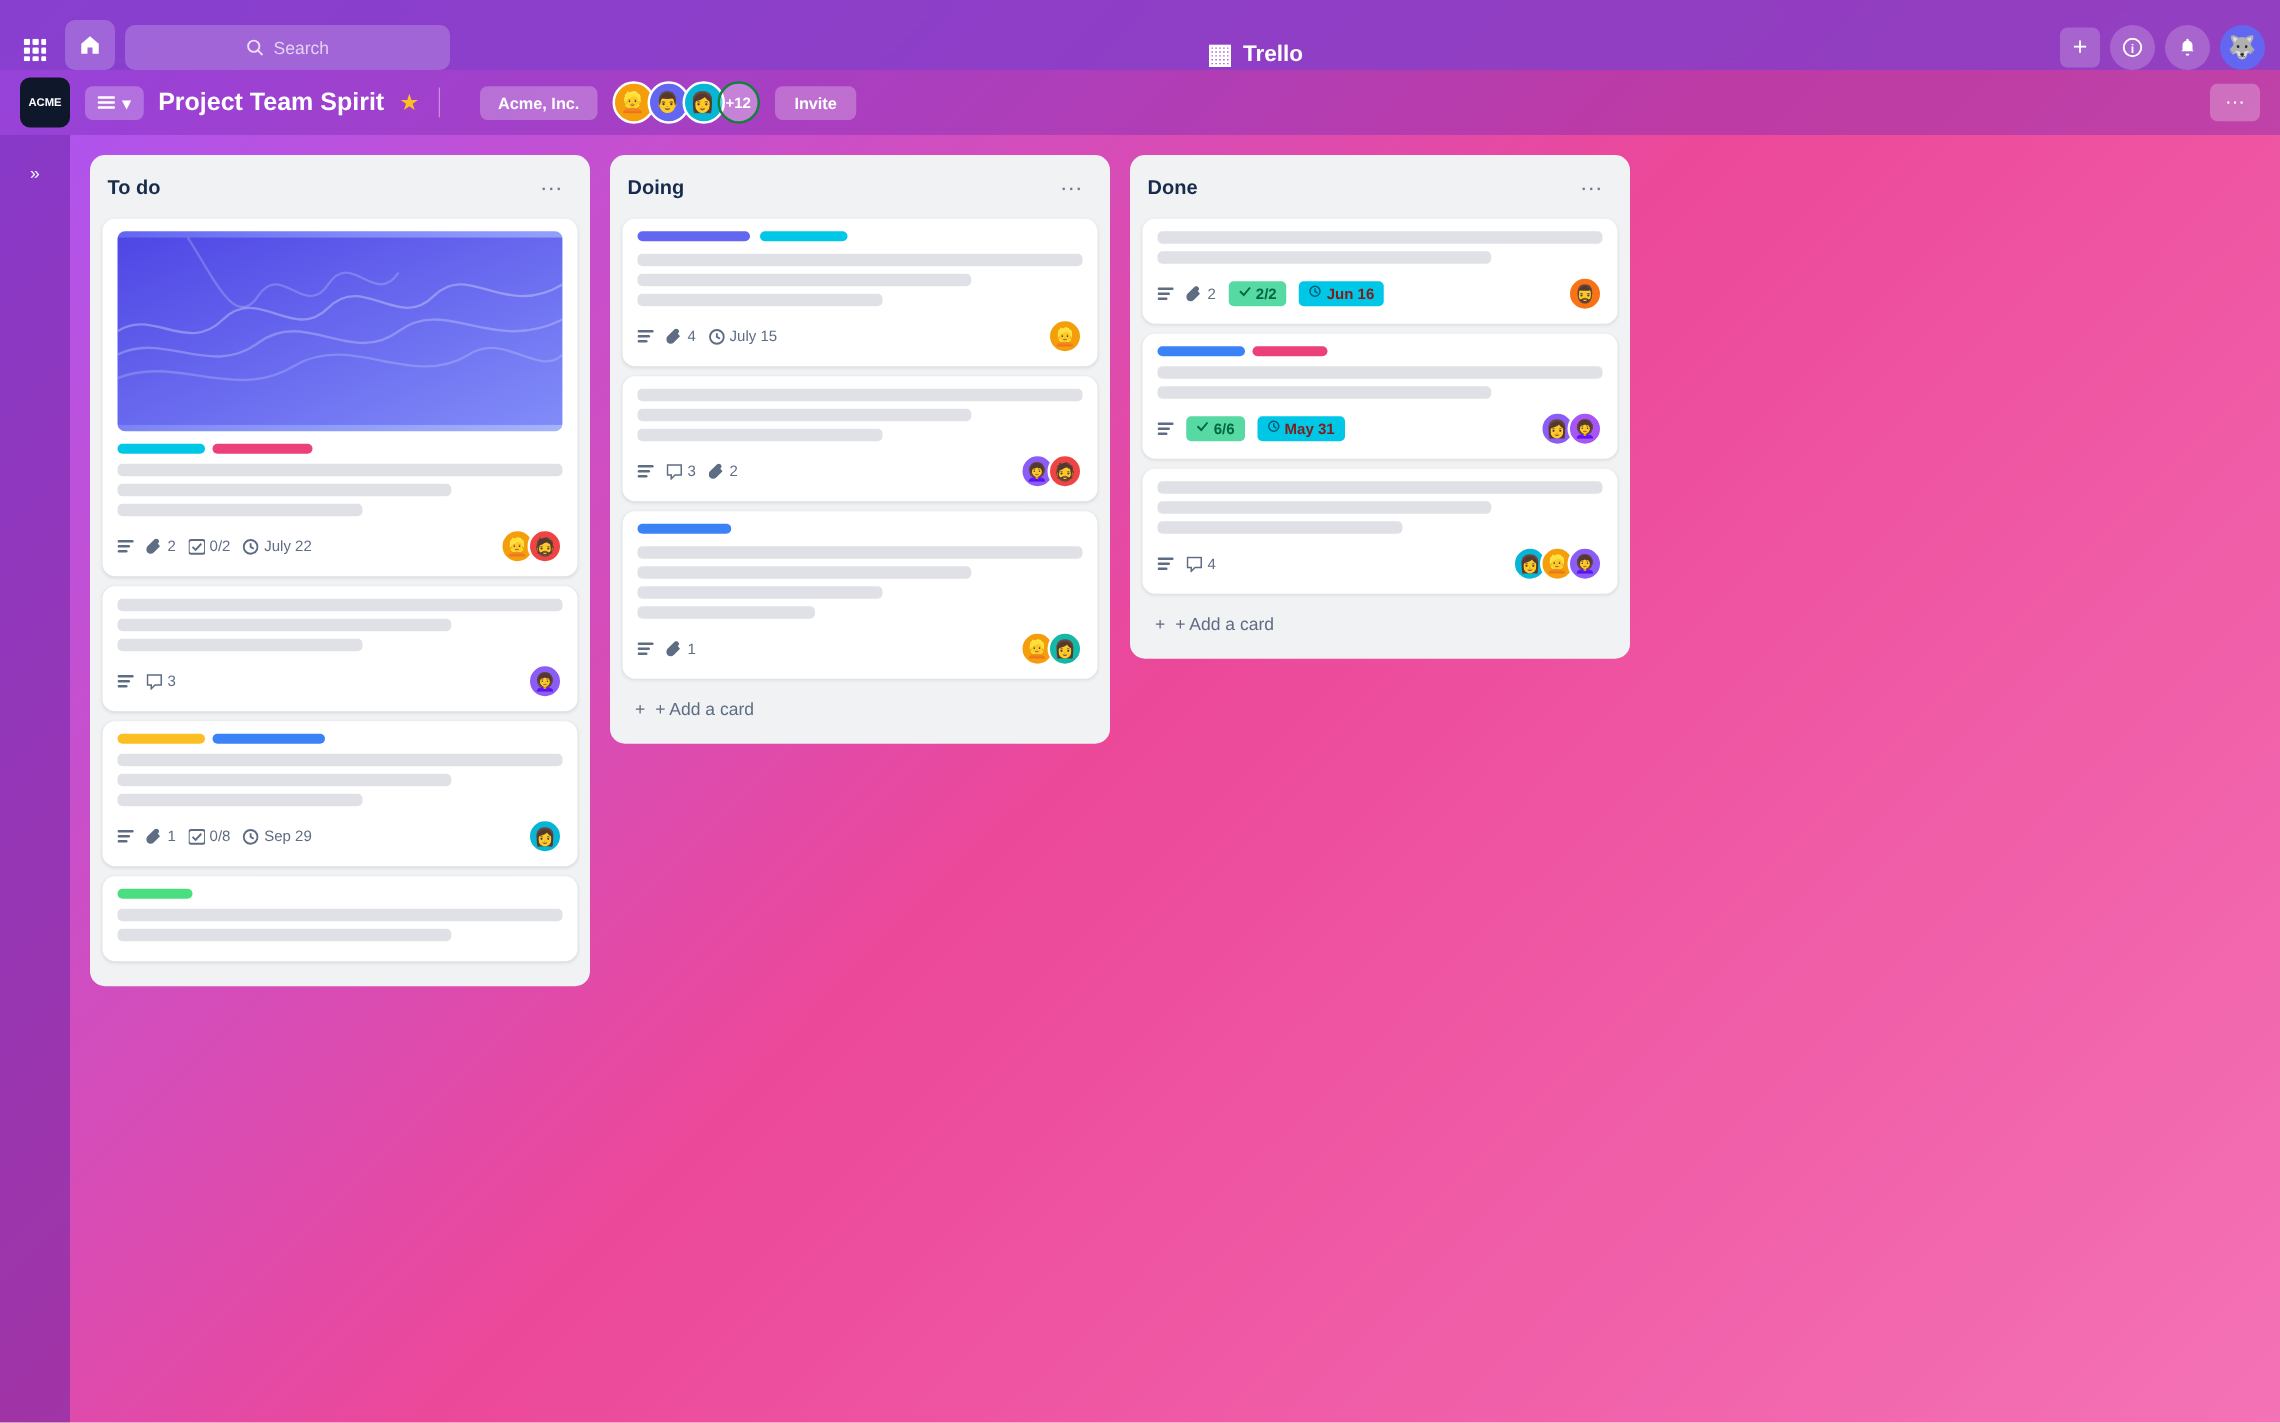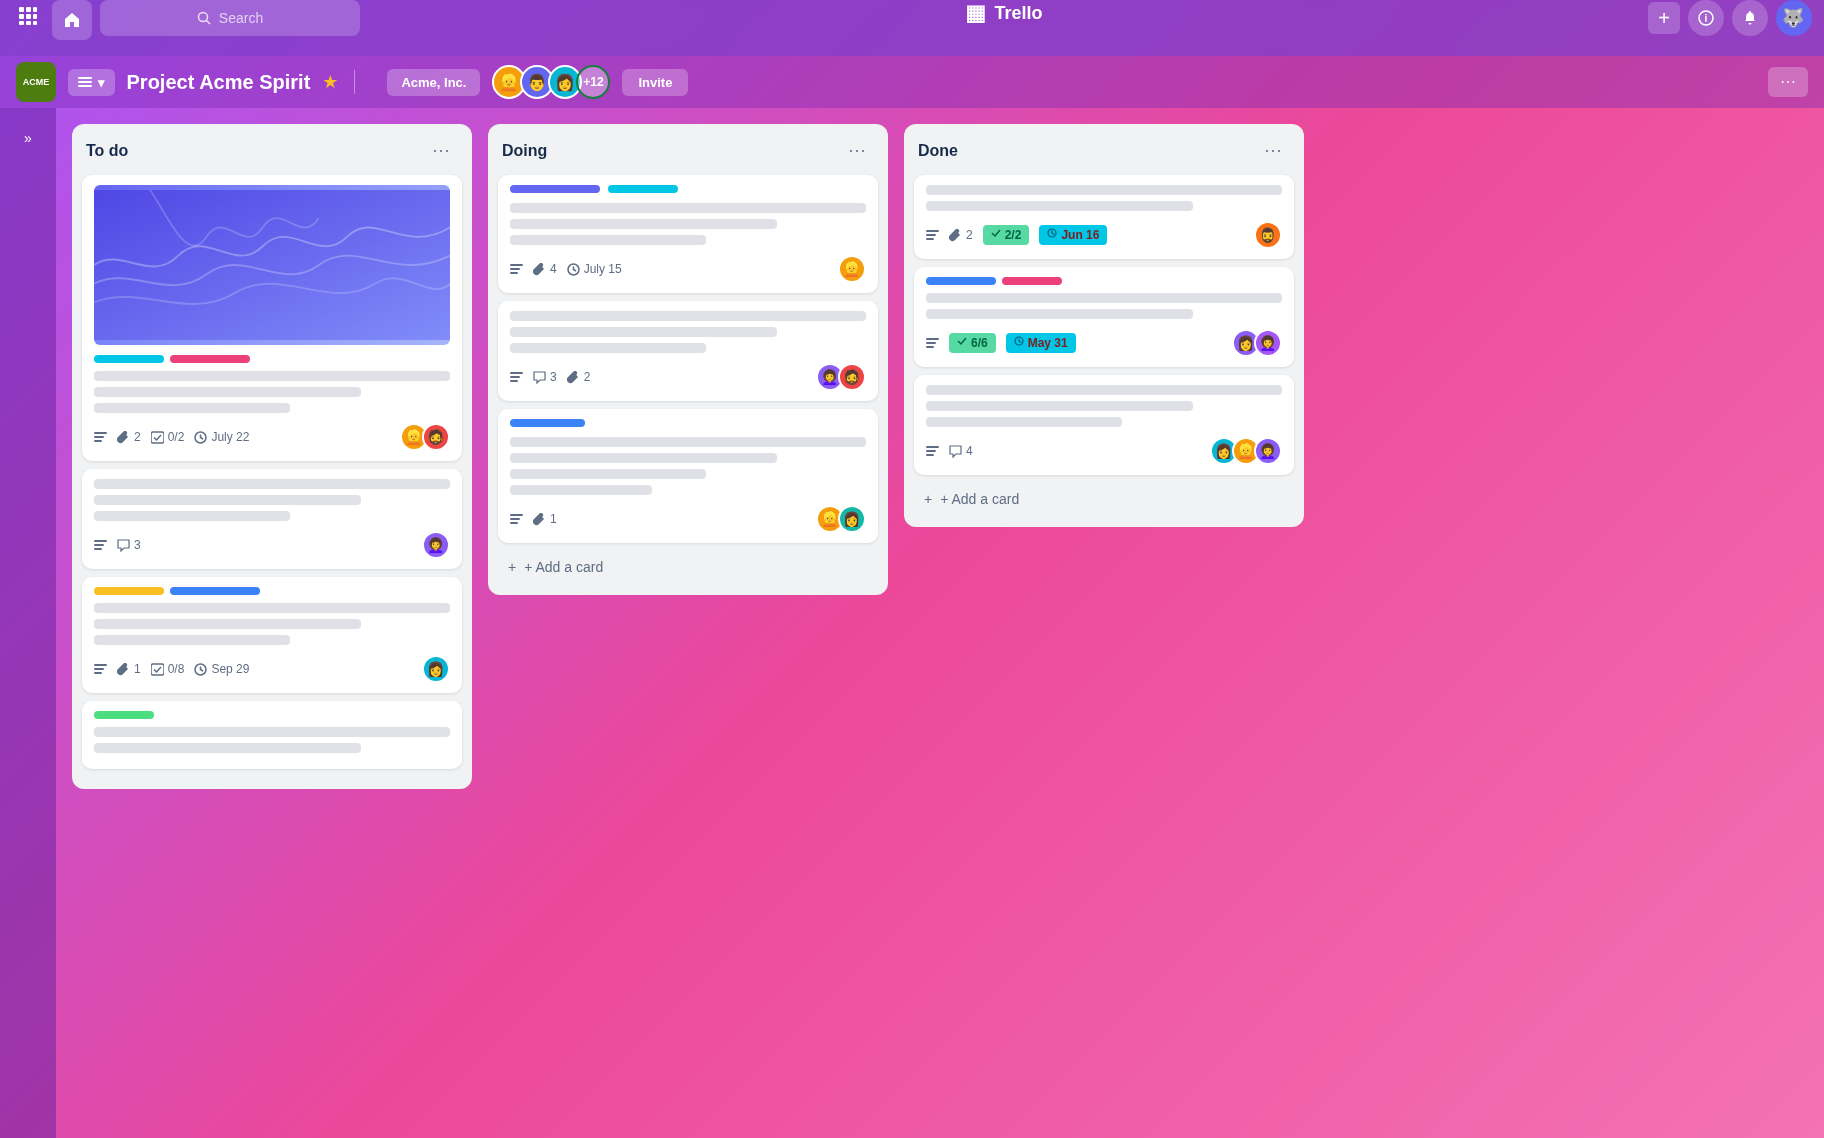--- a/index.html
+++ b/index.html
@@ -6,21 +6,21 @@
     body {
       font-family: -apple-system, BlinkMacSystemFont, 'Segoe UI', sans-serif;
       background: linear-gradient(135deg, #a855f7 0%, #ec4899 50%, #f472b6 100%);
       min-height: 1138px;
       overflow: hidden;
     }
 
     
     .top-nav {
       display: flex;
-      align-items: flex-start;
+      align-items: flex-end;
       background: rgba(130, 60, 200, 0.85);
       backdrop-filter: blur(4px);
       height: 56px;
       padding: 0 12px;
       gap: 8px;
     }
     .nav-grid-icon {
       width: 32px; height: 32px;
       display: flex; align-items: center; justify-content: center;
       cursor: pointer; color: white; font-size: 18px;
@@ -72,21 +72,21 @@
     .board-header {
       display: flex;
       align-items: center;
       padding: 10px 16px;
       background: rgba(120, 40, 180, 0.4);
       gap: 12px;
       height: 52px;
     }
     .board-logo {
       width: 40px; height: 40px;
-      background: #4d7c0f;
+      background: #0f172a;
       border-radius: 8px;
       display: flex; align-items: center; justify-content: center;
       color: white; font-size: 11px; font-weight: 700;
     }
     .board-menu-btn {
       background: rgba(255,255,255,0.25);
       border-radius: 6px;
       padding: 6px 10px;
       color: white; font-size: 13px; font-weight: 600;
       cursor: pointer; display: flex; align-items: center; gap: 6px;
@@ -386,21 +386,21 @@
     <span style="font-size:9px;">ACME</span>
   </div>
   <div class="board-menu-btn">
     <svg width="14" height="14" viewBox="0 0 14 14" fill="white">
       <rect y="2" width="14" height="2" rx="1"></rect>
       <rect y="6" width="14" height="2" rx="1"></rect>
       <rect y="10" width="14" height="2" rx="1"></rect>
     </svg>
     <span>▾</span>
   </div>
-  <div class="board-title">Project Acme Spirit</div>
+  <div class="board-title">Project Team Spirit</div>
   <div class="board-star">★</div>
   <div style="width:1px; height:24px; background:rgba(255,255,255,0.4); margin:0 4px;"></div>
   <div class="board-workspace">
     <span>Acme, Inc.</span>
   </div>
   <div class="board-avatars">
     <div class="board-avatar" style="background:#f59e0b;">👱</div>
     <div class="board-avatar" style="background:#6366f1;">👨</div>
     <div class="board-avatar" style="background:#06b6d4;">👩</div>
     <div class="board-avatar-count">

